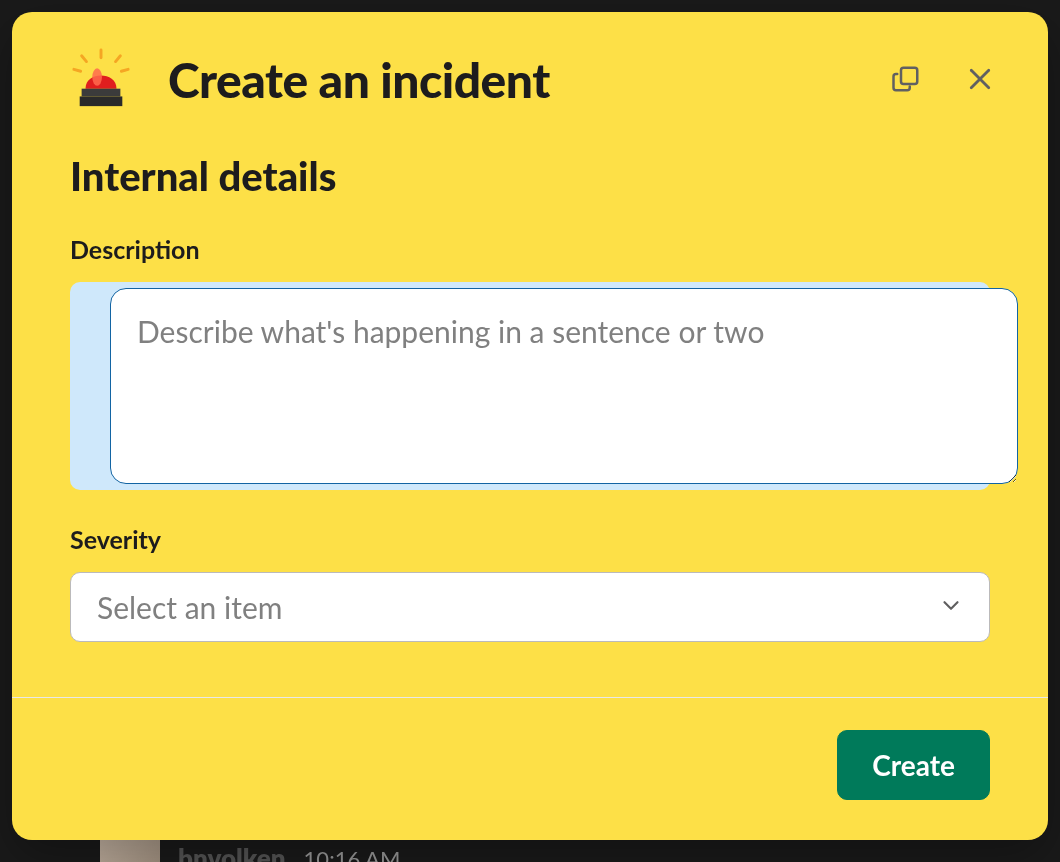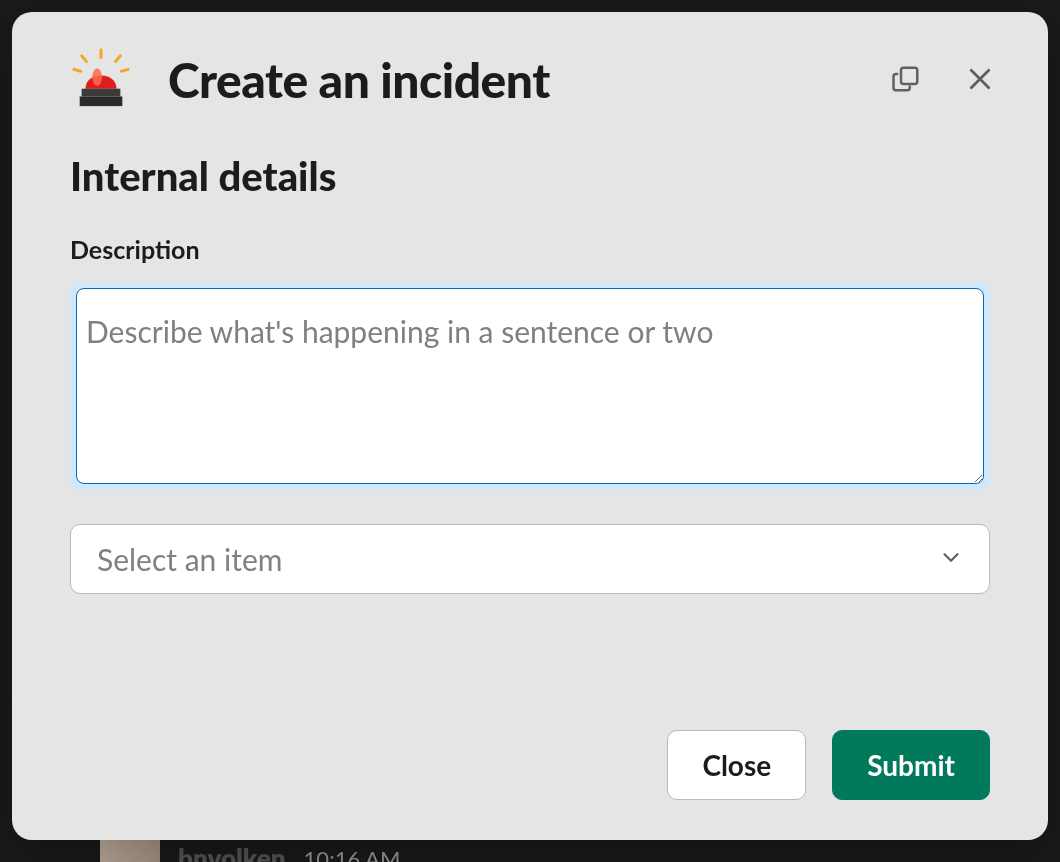--- a/index.html
+++ b/index.html
@@ -39,21 +39,21 @@
   }
   .bg-name { color: #555; }
   .bg-time { font-weight: 400; color: #999; font-size: 22px; }
 
   .modal {
     position: absolute;
     left: 12px;
     top: 12px;
     right: 12px;
     height: 828px;
-    background: #e5e5e5;
+    background: #fde047;
     border-radius: 20px;
     box-shadow: 0 18px 48px rgba(0,0,0,0.3);
     display: flex;
     flex-direction: column;
     overflow: hidden;
   }
 
   .modal-header {
     display: flex;
     align-items: center;
@@ -116,29 +116,30 @@
     position: relative;
     border-radius: 10px;
     padding: 6px;
     background: #cfe8fb;
     margin-bottom: 34px;
   }
   textarea.description-input {
     width: 100%;
     height: 196px;
     border: 1.5px solid #1264a3;
-    border-radius: 8px;
-    padding: 22px 9px;
+    border-radius: 16px;
+    padding: 22px 26px;
     font-size: 30px;
     font-family: inherit;
     line-height: 1.35;
     color: #1d1c1d;
     resize: vertical;
     outline: none;
     display: block;
+    margin-left: 34px;
   }
   textarea.description-input::placeholder {
     color: #808080;
   }
 
   .select-wrap {
     position: relative;
   }
   .select-box {
     width: 100%;
@@ -242,28 +243,28 @@
   </div>
 
   <div class="modal-body">
     <h2 class="section-heading">Internal details</h2>
 
     <label class="field-label">Description</label>
     <div class="textarea-wrap">
       <textarea class="description-input" placeholder="Describe what's happening in a sentence or two" style=""></textarea>
     </div>
 
+    <label class="field-label">Severity</label>
     <div class="select-wrap">
       <div class="select-box">Select an item</div>
       <span class="select-chevron">
         <svg width="26" height="26" viewBox="0 0 24 24" fill="none" stroke="currentColor" stroke-width="2" stroke-linecap="round" stroke-linejoin="round">
           <polyline points="6 9 12 15 18 9"></polyline>
         </svg>
       </span>
     </div>
   </div>
 
   <div class="modal-footer">
-    <button class="btn btn-secondary">Close</button>
-    <button class="btn btn-primary">Submit</button>
+    <button class="btn btn-primary">Create</button>
   </div>
 
 </div>
 
 </body></html>

